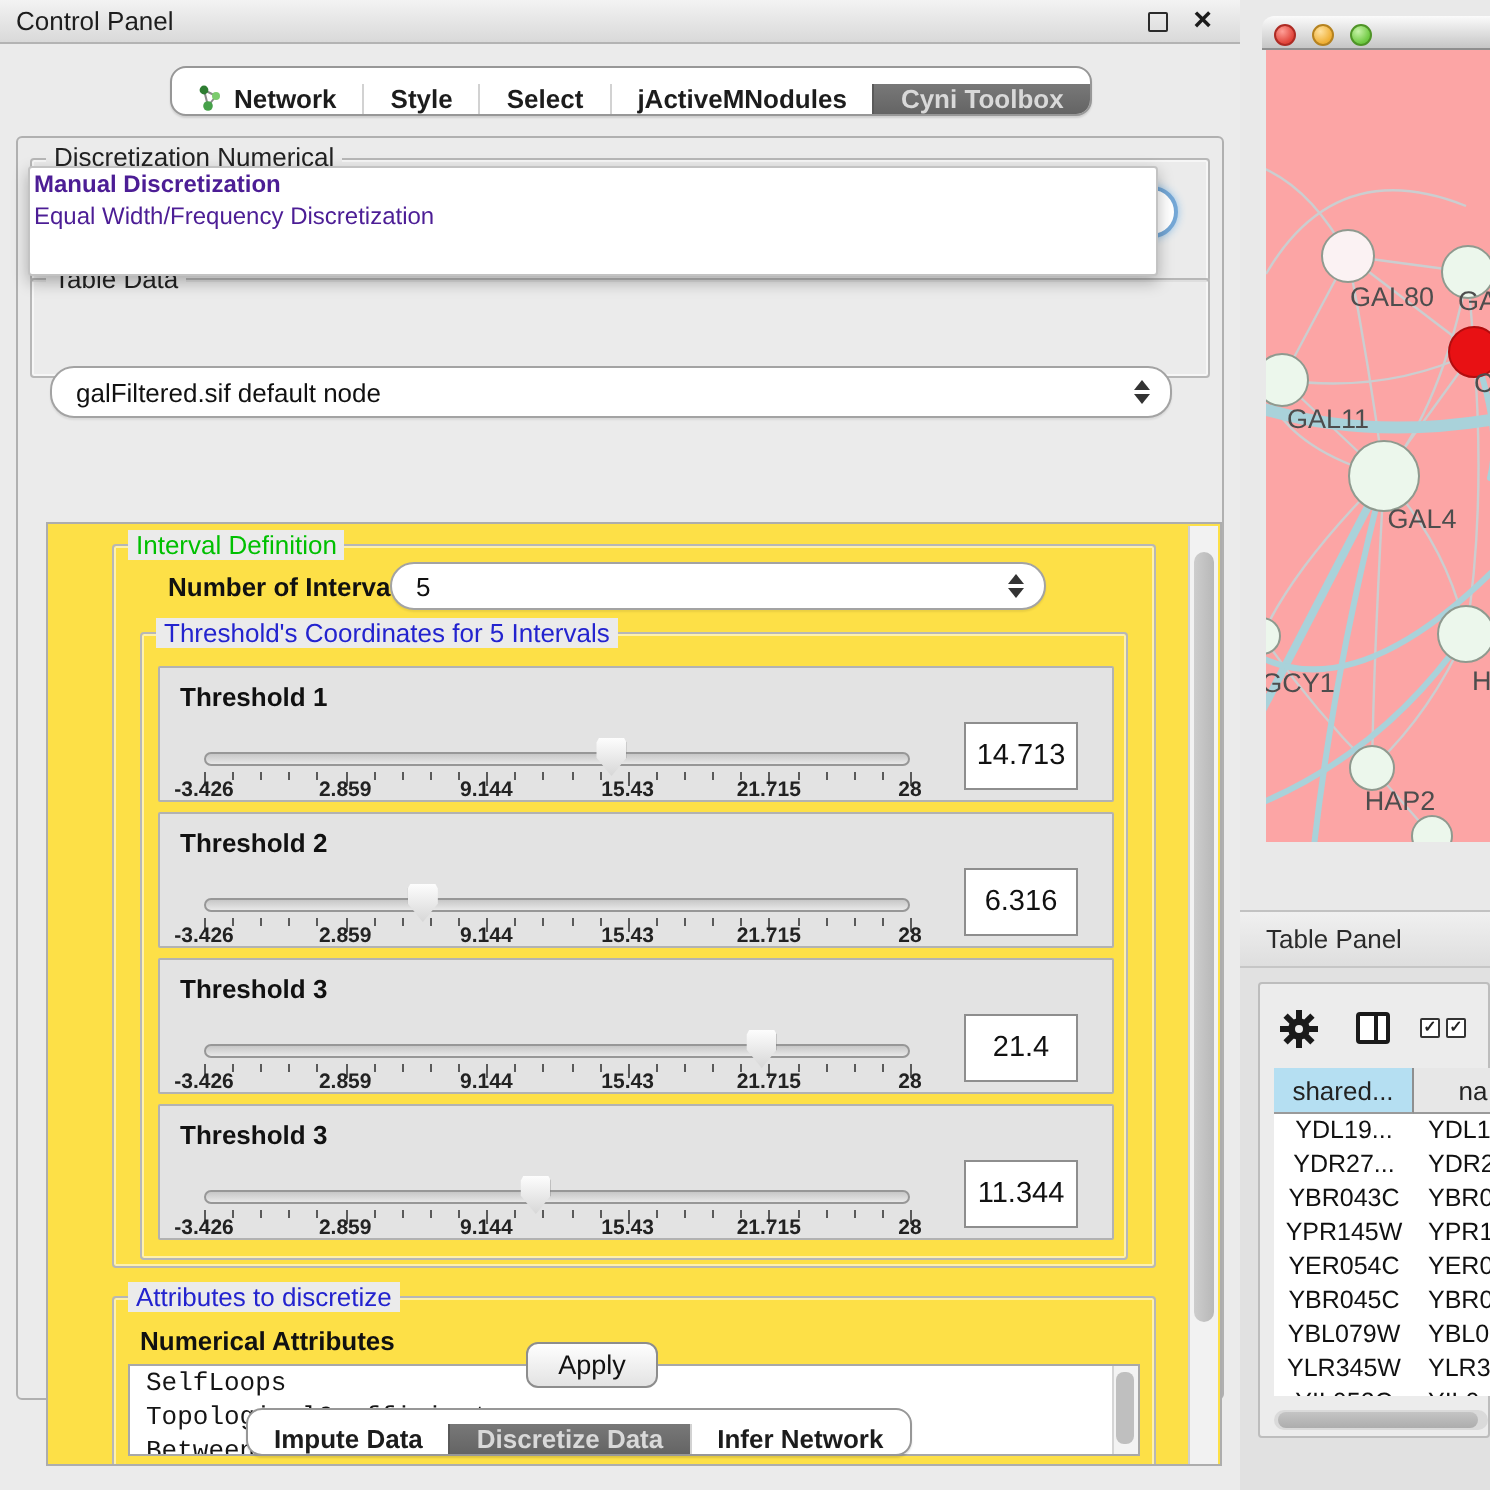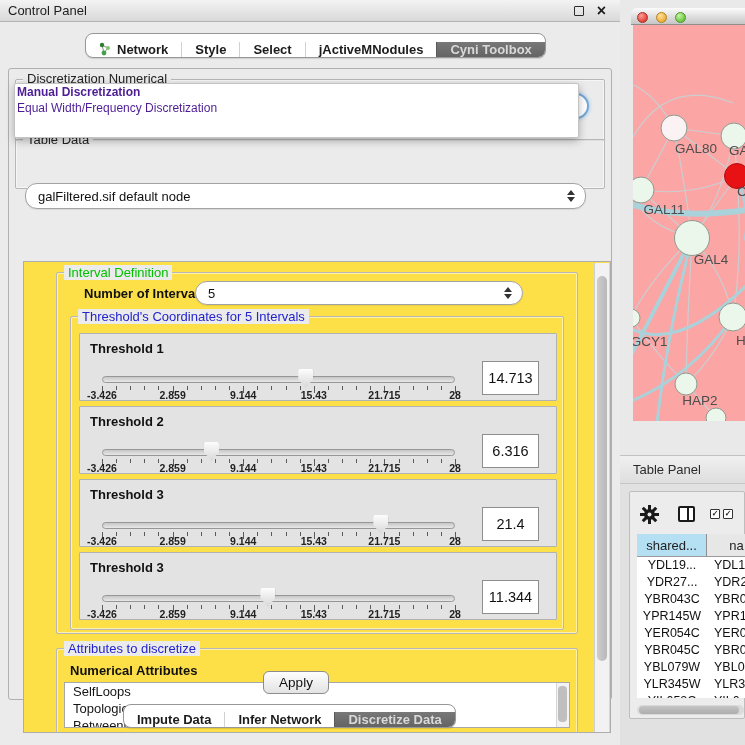--- a/index.html
+++ b/index.html
@@ -67,21 +67,21 @@
   .thumb { position:absolute; top:35px; width:15px; height:19px;
     background:linear-gradient(#fdfdfd,#d7d7d7); filter:drop-shadow(0 0 1px #777);
     clip-path:polygon(8% 0,92% 0,100% 12%,100% 52%,50% 100%,0 52%,0 12%); }
   .tick { position:absolute; width:1px; background:#5a5a5a; }
   .ticklabel { position:absolute; top:55px; transform:translateX(-50%); font-size:10.5px; font-weight:bold; color:#222; white-space:nowrap; }
   .valbox { position:absolute; left:402px; top:27px; width:57px; height:34px; background:#fff;
     border:1px solid #8e8e8e; font-size:14.5px; color:#111; display:flex; align-items:center; justify-content:center; }
 
   #attr-list { position:absolute; left:8px; top:36px; width:506px; height:46px; background:#fff;
     border:1px solid #a8a8a8; overflow:hidden; }
-  #attr-list .item { font-size:13px; color:#151515; padding:1px 0 1px 8px; line-height:15px; }
+  #attr-list .item { font-size:13px; color:#151515; padding:1px 0 1px 8px; line-height:15px;font-family:Liberation Mono, monospace; }
   #attr-vscroll { position:absolute; right:0; top:0; width:13px; height:100%; background:#f3f3f3; border-left:1px solid #d5d5d5; }
   #attr-vthumb { position:absolute; right:2px; top:3px; width:9px; height:36px; background:#bfbfbf; border-radius:4px; }
 
   #apply-btn { position:absolute; left:268px; top:670px; width:66px; height:23px;
     background:linear-gradient(#fefefe,#e3e3e3); border:1px solid #8d8d8d; border-radius:6px;
     font-size:13.5px; color:#111; display:flex; align-items:center; justify-content:center; }
 
   
   #right-side { position:absolute; left:620px; top:0; width:125px; height:745px; }
   #desktop { position:absolute; left:0; top:0; width:125px; height:447px;
@@ -357,25 +357,25 @@
         </div>
     </div>
 
     <div id="apply-btn" style="left:254px; top:602px;">Apply</div>
   </div>
 
   <div class="pill" id="bottom-tabbar" style="left:123px; top:704px; height:24px;">
       <div class="seg">
         <span>Impute Data</span>
       </div>
+      <div class="seg sel">
+        <span>Discretize Data</span>
+      </div>
       <div class="seg">
         <span>Infer Network</span>
-      </div>
-      <div class="seg sel">
-        <span>Discretize Data</span>
       </div>
     </div>
 </div>
 
 <div id="right-side">
   <div id="desktop"></div>
 
   <div id="net-window">
     <div id="net-titlebar">
       <span class="light" style="left:6px;  background:radial-gradient(circle at 35% 30%, #ff9f97, #e0443a 70%); border:1px solid #ad2b24;"></span>

